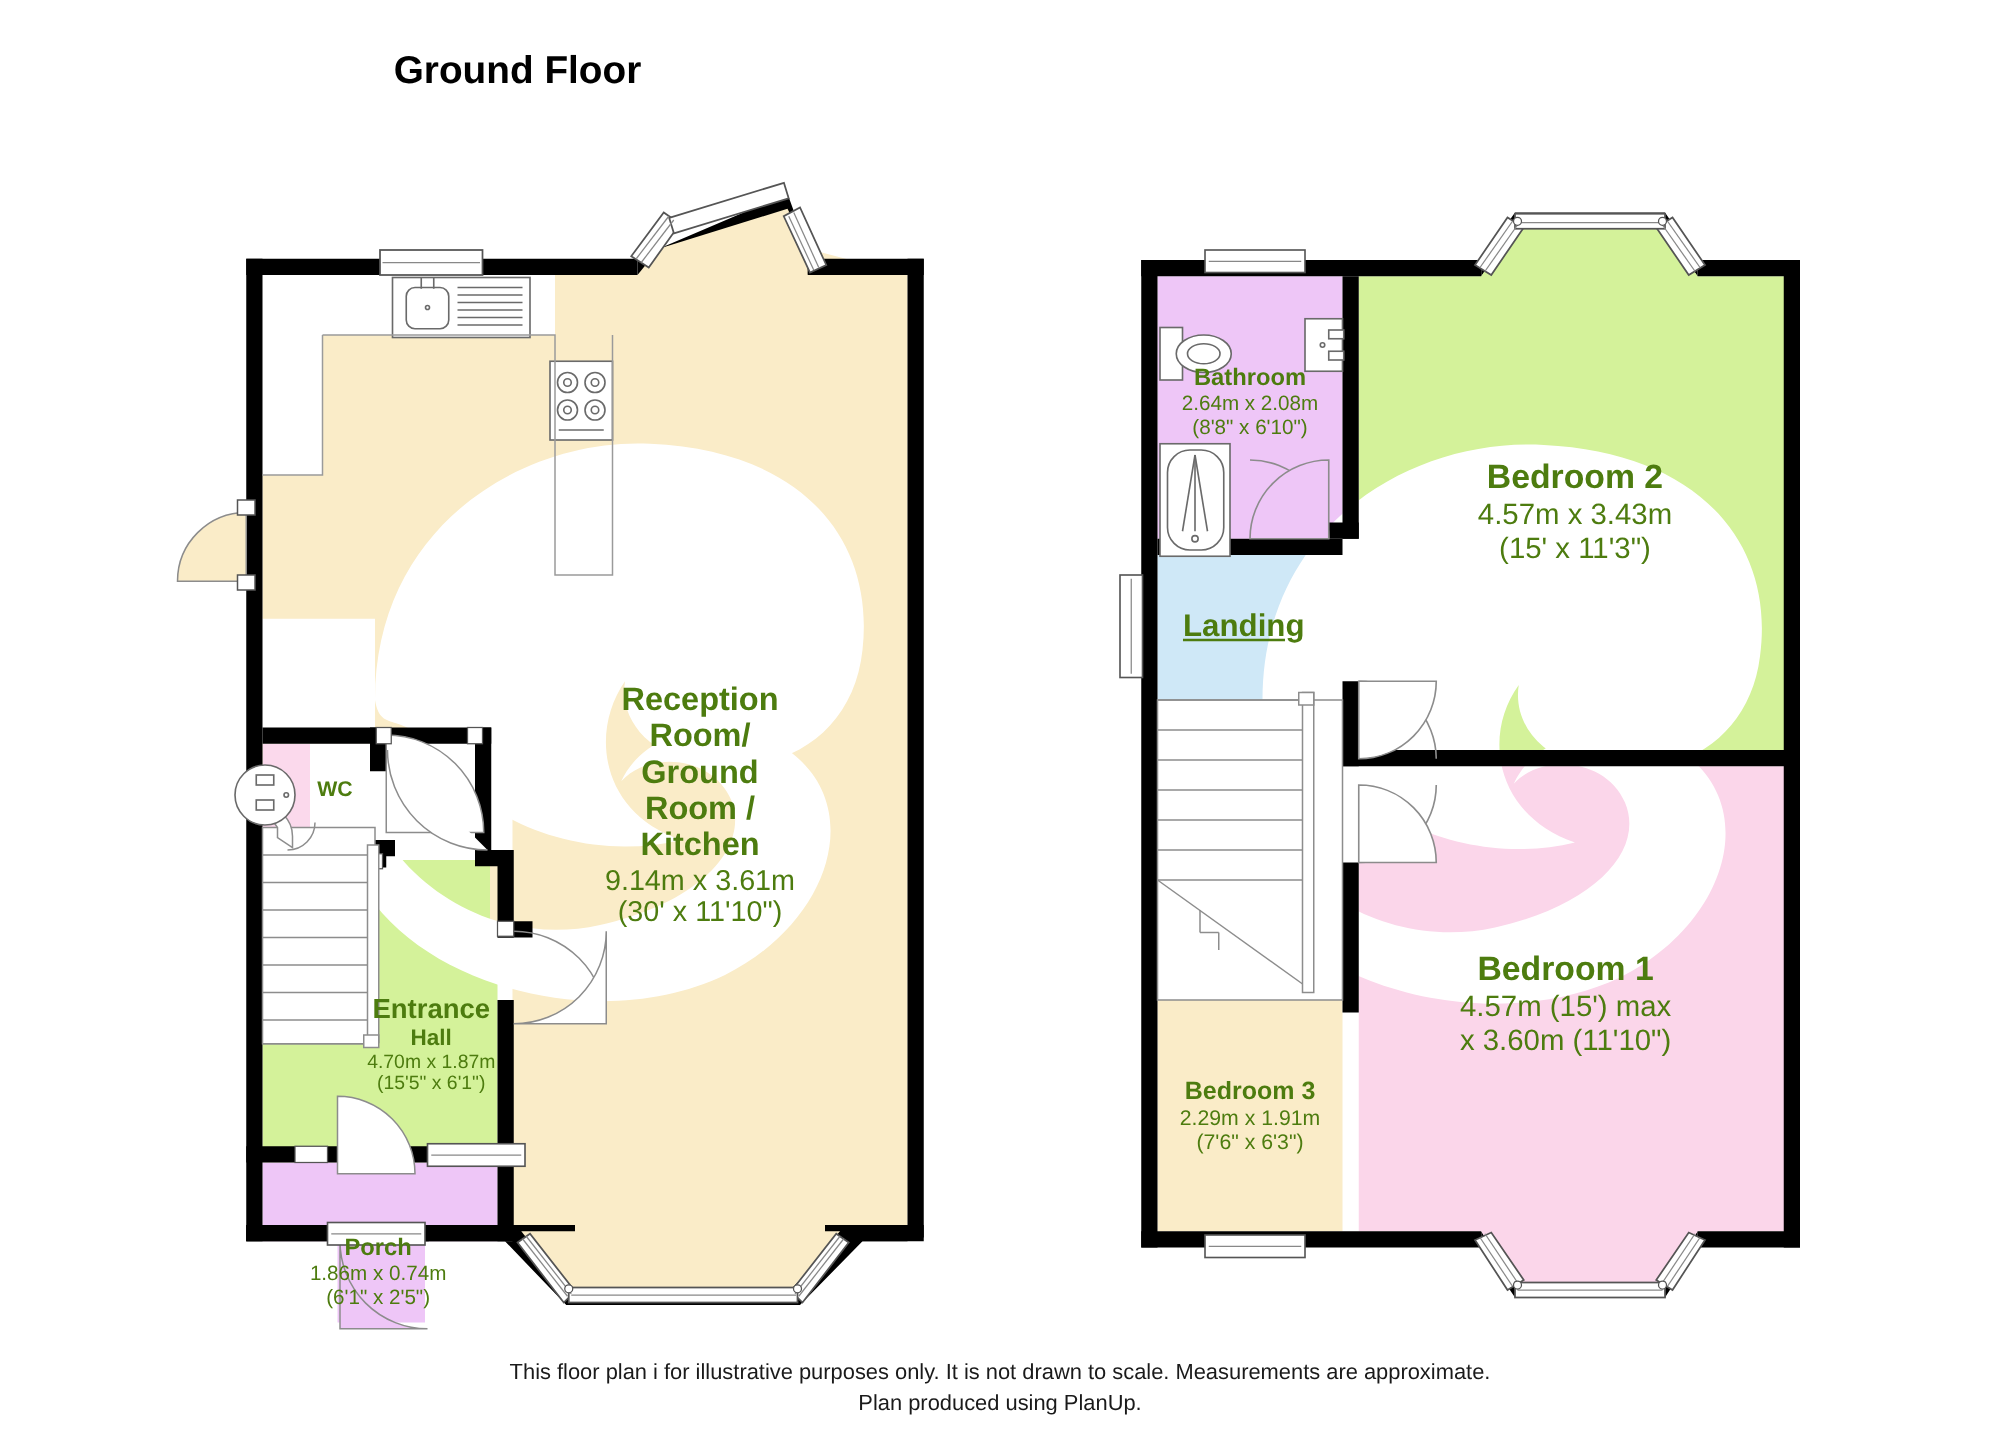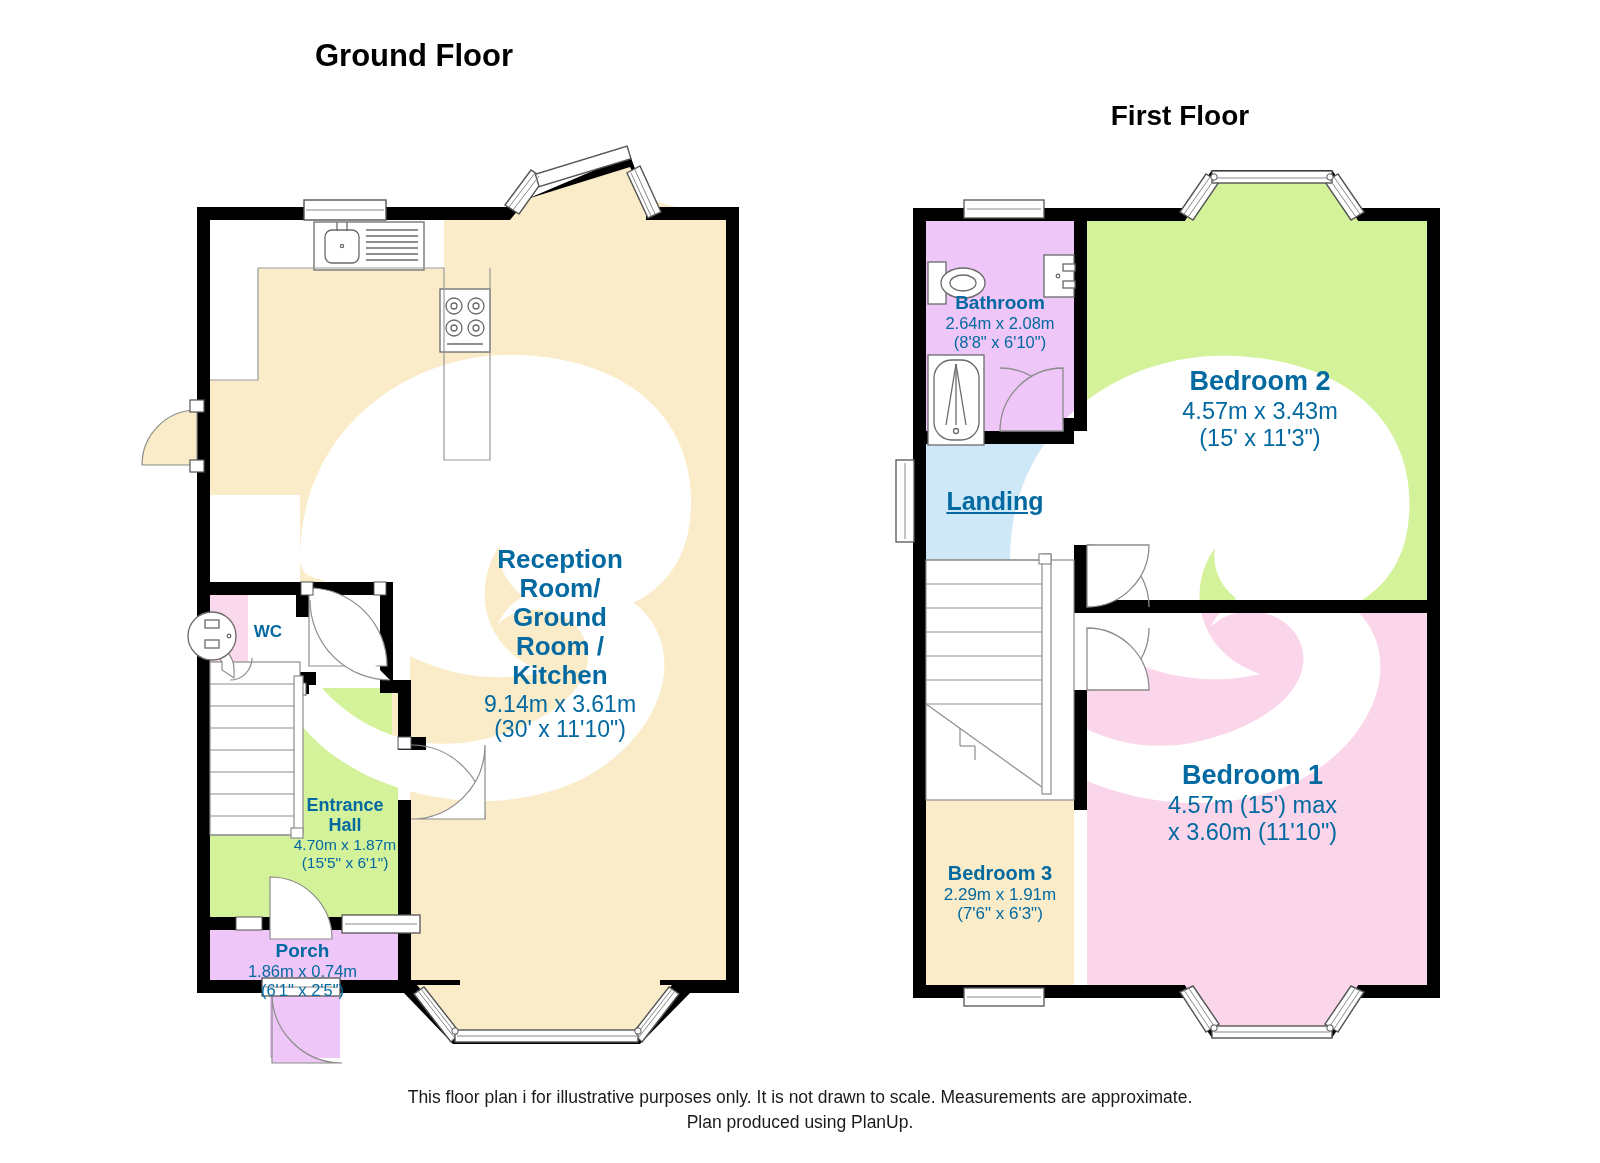--- a/index.html
+++ b/index.html
@@ -25,34 +25,33 @@
     left:0;top:1085px;width:1600px;
     text-align:center;
     font-size:17.5px;
     color:#1a1a1a;
     line-height:1.45;
   }
   .plan-svg{position:absolute;left:0;top:0;}
   .roomlabel{
     position:absolute;
     text-align:center;
-    color:#0369a1;
+    color:#4d7c0f;
     white-space:nowrap;
     line-height:1.12;
   }
   .rl-name{font-weight:bold;}
   .rl-dim{font-weight:normal;}
 </style>
 </head>
 <body>
 
 <div class="stage">
 
   <div class="floor-title" id="gf-title">Ground Floor</div>
-  <div class="floor-title" id="ff-title">First Floor</div>
 
   <svg class="plan-svg" width="1600" height="1163" viewBox="0 0 1600 1163">
     <defs>
       <clipPath id="gfClip">
         <path d="M197,207 L510,207 L530,187 L630,155 L650,187 L738,207 L738,990
                  L668,990 L630,1040 L450,1040 L410,990 L398,990 L398,930
                  L197,930 Z"></path>
       </clipPath>
       <clipPath id="ffClip">
         <path d="M913,208 L1185,208 L1215,170 L1330,170 L1360,208 L1440,208
@@ -417,31 +416,31 @@
     <div class="rl-name" style="font-size:26px;">Reception</div>
     <div class="rl-name" style="font-size:26px;">Room/</div>
     <div class="rl-name" style="font-size:26px;">Ground</div>
     <div class="rl-name" style="font-size:26px;">Room /</div>
     <div class="rl-name" style="font-size:26px;">Kitchen</div>
     <div class="rl-dim" style="font-size:23px;margin-top:1px;">9.14m x 3.61m</div>
     <div class="rl-dim" style="font-size:23px;">(30' x 11'10")</div>
   </div>
 
   <div class="roomlabel" id="lbl-hall" style="left:250px;top:795px;width:190px;">
-    <div class="rl-name" style="font-size:18px;">Entrance</div>
+    <div class="rl-name" style="font-size:22px;">Entrance</div>
     <div class="rl-name" style="font-size:18px;">Hall</div>
     <div class="rl-dim" style="font-size:15.5px;margin-top:1px;">4.70m x 1.87m</div>
     <div class="rl-dim" style="font-size:15.5px;">(15'5" x 6'1")</div>
   </div>
 
   <div class="roomlabel" id="lbl-wc" style="left:228px;top:622px;width:80px;">
     <div class="rl-name" style="font-size:17px;">WC</div>
   </div>
 
-  <div class="roomlabel" id="lbl-porch" style="left:205px;top:940px;width:195px;">
+  <div class="roomlabel" id="lbl-porch" style="left:205px;top:988px;width:195px;">
     <div class="rl-name" style="font-size:19px;">Porch</div>
     <div class="rl-dim" style="font-size:16.5px;margin-top:1px;">1.86m x 0.74m</div>
     <div class="rl-dim" style="font-size:16.5px;">(6'1" x 2'5")</div>
   </div>
 
   <div class="roomlabel" id="lbl-bathroom" style="left:910px;top:292px;width:180px;">
     <div class="rl-name" style="font-size:19px;">Bathroom</div>
     <div class="rl-dim" style="font-size:16.5px;margin-top:1px;">2.64m x 2.08m</div>
     <div class="rl-dim" style="font-size:16.5px;">(8'8" x 6'10")</div>
   </div>

